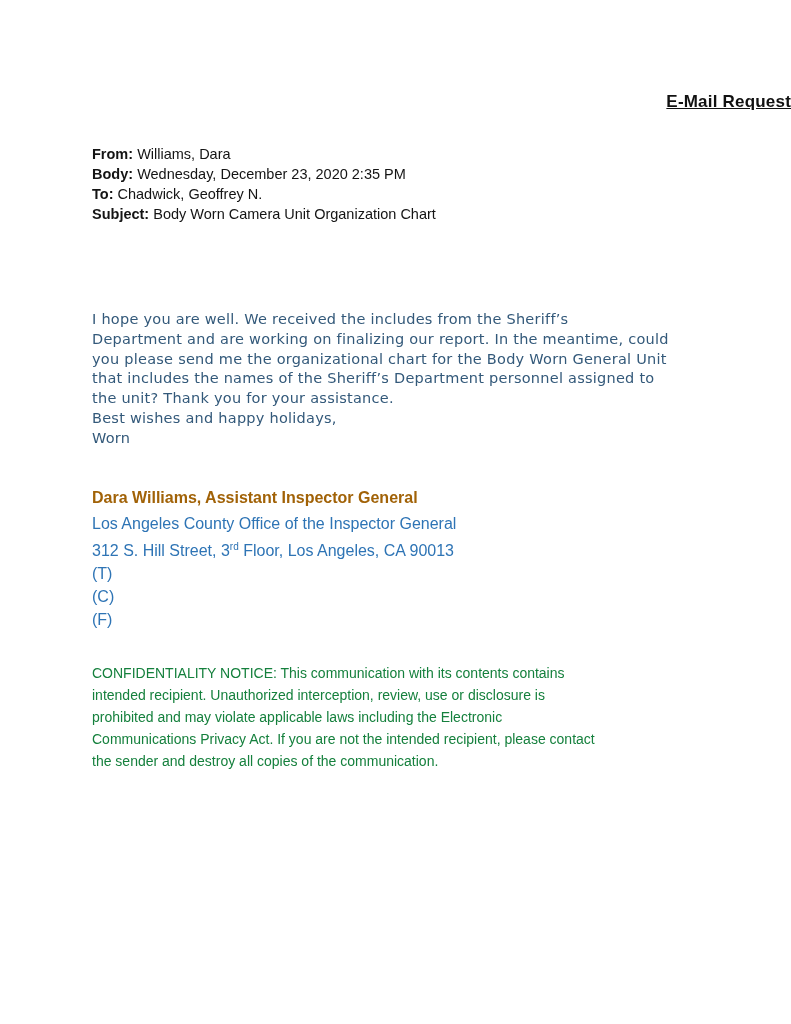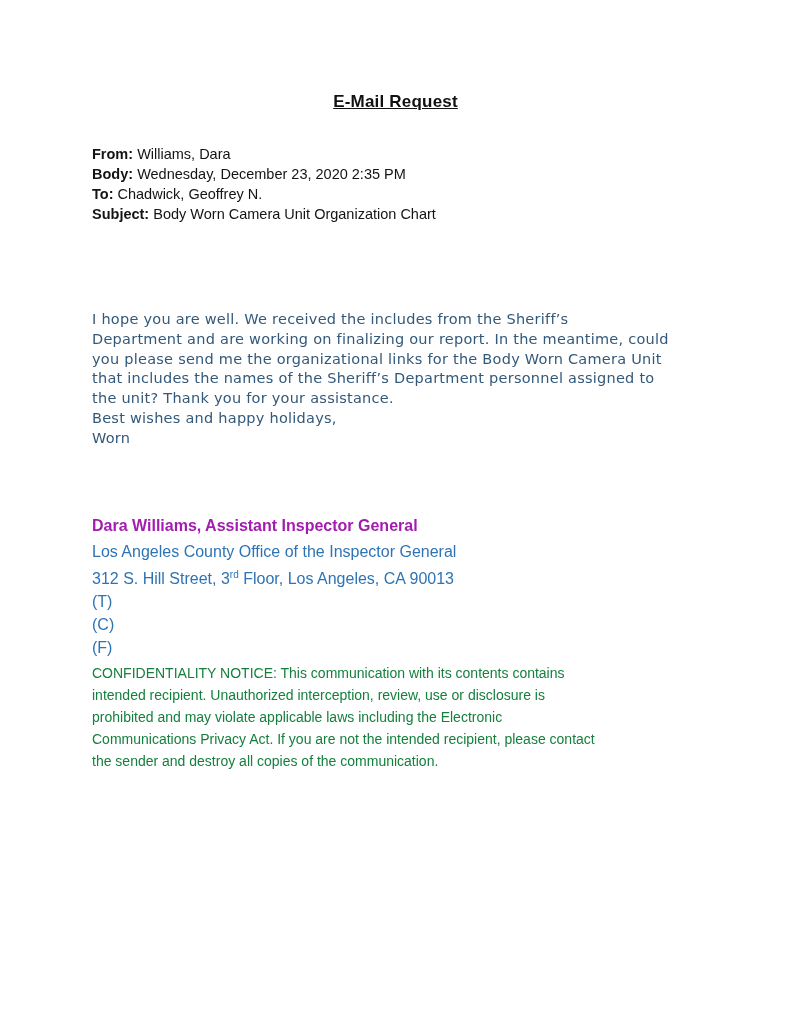--- a/index.html
+++ b/index.html
@@ -11,21 +11,21 @@
     background: #ffffff;
     font-family: "Liberation Sans", sans-serif;
     color: #1a1a1a;
     overflow: hidden;
   }
   .doc-title {
     position: absolute;
     top: 92px;
     left: 0;
     width: 100%;
-    text-align: center;
+    text-align: right;
     font-family: "Liberation Sans", sans-serif;
     font-weight: bold;
     font-size: 17px;
     letter-spacing: 0.2px;
     color: #111111;
     text-decoration: underline;
   }
   .headers {
     position: absolute;
     top: 144px;
@@ -62,23 +62,22 @@
   .signature {
     position: absolute;
     top: 486px;
     left: 92px;
     width: 620px;
     font-size: 16px;
     line-height: 23px;
   }
   .sig-name {
     font-weight: bold;
-    color: #a21caf;
+    color: #a16207;
     margin-bottom: 3px;
-    margin-top: 28px;
   }
   .sig-line { color: #2e74b5; }
   .sig-line sup { font-size: 10px; }
   .notice {
     position: absolute;
     top: 662px;
     left: 92px;
     width: 625px;
     font-size: 14px;
     line-height: 22px;
@@ -108,21 +107,21 @@
     <div>
       <span class="hdr-label">Subject:</span>
       <span>Body Worn Camera Unit Organization Chart</span>
     </div>
   </div>
 
 
   <div class="email-body">
     <div>I hope you are well. We received the includes from the Sheriff’s</div>
     <div>Department and are working on finalizing our report. In the meantime, could</div>
-    <div>you please send me the organizational links for the Body Worn Camera Unit</div>
+    <div>you please send me the organizational chart for the Body Worn General Unit</div>
     <div>that includes the names of the Sheriff’s Department personnel assigned to</div>
     <div>the unit? Thank you for your assistance.</div>
     <div>Best wishes and happy holidays,</div>
     <div>Worn</div>
   </div>
 
   <div class="signature">
     <div class="sig-name">Dara Williams, Assistant Inspector General</div>
     <div class="sig-line">Los Angeles County Office of the Inspector General</div>
     <div class="sig-line"><span>312 S. Hill Street, 3</span><sup>rd</sup><span> Floor, Los Angeles, CA 90013</span></div>

